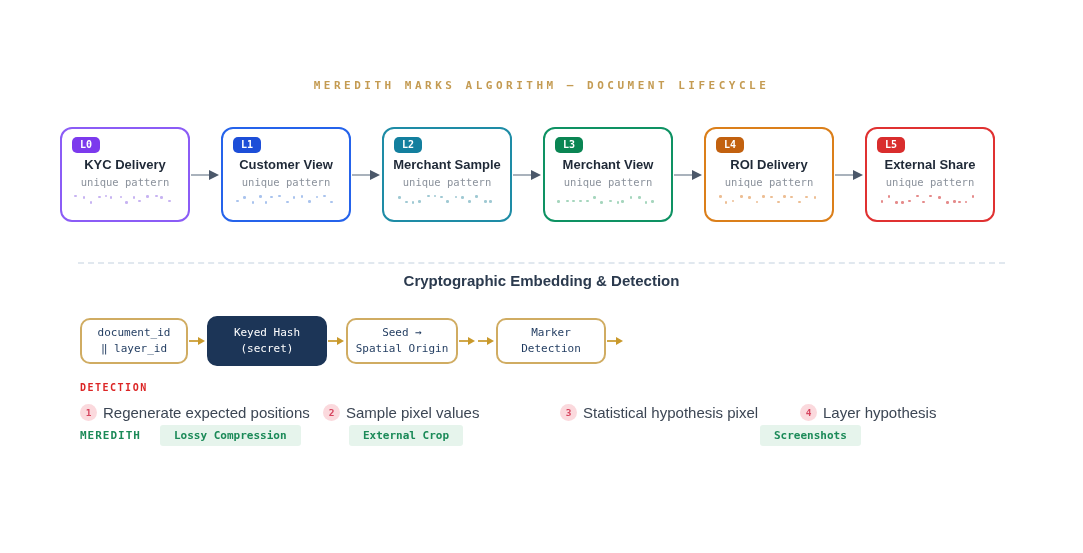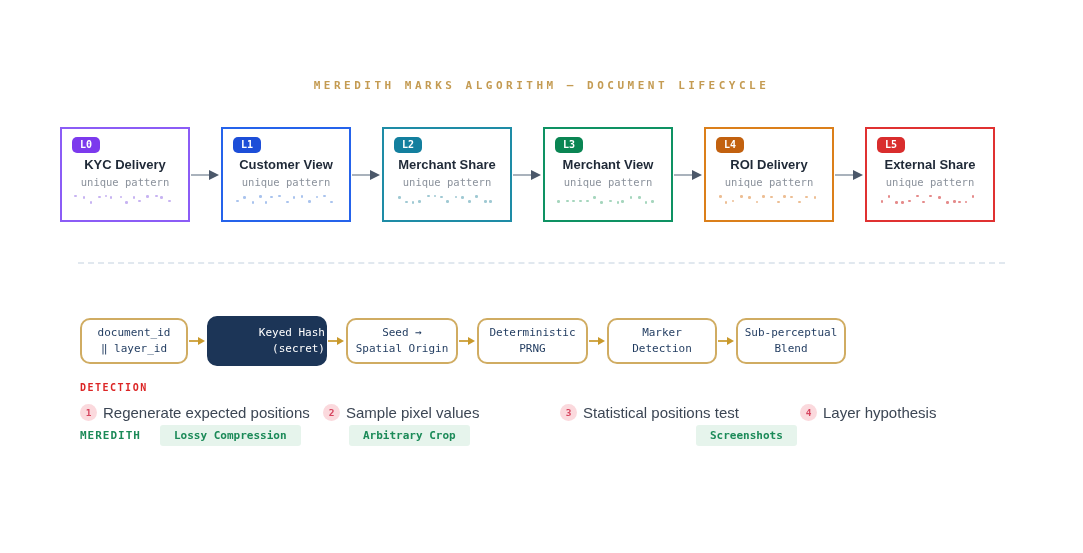--- a/index.html
+++ b/index.html
@@ -7,21 +7,21 @@
           font-family:"Liberation Sans",sans-serif;margin-top:48px;}
 
   
   .title{position:absolute;top:31px;left:0;width:100%;text-align:center;
          font-family:"DejaVu Sans Mono",monospace;font-weight:bold;font-size:11px;
          letter-spacing:3.5px;color:var(--gold_title);}
 
   
   .stages{position:absolute;left:60px;top:79px;width:935px;display:flex;align-items:center;}
   .stage{flex:0 0 auto;width:130px;height:95px;box-sizing:border-box;background:#fff;
-         border:2px solid var(--sb);border-radius:0;}
+         border:2px solid var(--sb);border-radius:12px;}
   .stage .badge{display:inline-block;margin:8px 0 0 10px;padding:2px 8px 3px;border-radius:5px;
                 background:var(--sa);color:#fff;font-family:"DejaVu Sans Mono",monospace;
                 font-weight:bold;font-size:10px;}
   .stage .name{text-align:center;font-weight:bold;font-size:13px;color:var(--ink);margin-top:4px;}
   .stage .sub{text-align:center;font-family:"DejaVu Sans Mono",monospace;font-size:10.5px;
               color:var(--sub_gray);margin-top:4px;}
   .dots{position:relative;height:11px;margin:6px 11px 0;}
   .dot{position:absolute;width:2.6px;height:2.6px;border-radius:50%;background:var(--sd);}
   .stage-arrow{flex:1 1 auto;display:flex;align-items:center;justify-content:center;}
   .arrow-line-gray{stroke:var(--arrow_gray_line);stroke-width:1.7;}
@@ -33,42 +33,42 @@
   .divider{position:absolute;left:78px;top:214px;width:927px;border-top:2px dashed #E1E8EF;}
   .heading{position:absolute;top:224px;left:0;width:100%;text-align:center;
            font-size:15px;font-weight:bold;color:var(--heading_ink);}
 
   
   .embed{position:absolute;left:80px;top:268px;display:flex;align-items:center;}
   .ebox{box-sizing:border-box;height:46px;background:#fff;border:2px solid var(--tan_border);
         border-radius:10px;display:flex;flex-direction:column;justify-content:center;
         text-align:center;font-family:"DejaVu Sans Mono",monospace;font-size:11px;
         color:var(--embed_ink);line-height:1.45;}
-  .ebox.dark{background:var(--navy);border-color:var(--navy);color:#fff;height:50px;text-align:right;}
+  .ebox.dark{background:var(--navy);border-color:var(--navy);color:#fff;height:50px;}
   .w0{width:108px}.w1{width:120px}.w2{width:112px}.w3{width:111px}.w4{width:110px}.w5{width:110px}
   .embed-arrow{width:19px;display:flex;align-items:center;justify-content:center;}
 
   
   .det-label{position:absolute;left:80px;top:334px;font-family:"DejaVu Sans Mono",monospace;
              font-weight:bold;font-size:10px;letter-spacing:1.5px;color:var(--detect_red);}
   .dstep{position:absolute;top:356px;display:flex;align-items:center;gap:6px;}
   .dstep .num{width:17px;height:17px;border-radius:50%;background:var(--step_circle_bg);
               color:var(--step_circle_text);font-family:"DejaVu Sans Mono",monospace;
               font-weight:bold;font-size:9.5px;display:flex;align-items:center;justify-content:center;}
   .dstep .txt{font-size:15px;color:var(--step_text);}
   .s0{left:80px}.s1{left:323px}.s2{left:560px}.s3{left:800px}
 
   
   .surv-label{position:absolute;left:80px;top:381px;font-family:"DejaVu Sans Mono",monospace;
               font-weight:bold;font-size:11px;letter-spacing:1px;color:var(--survive_green);}
   .sbadge{position:absolute;top:377px;height:21px;box-sizing:border-box;padding:0 14px;
           background:var(--badge_bg);color:var(--survive_green);border-radius:3px;
           font-family:"DejaVu Sans Mono",monospace;font-weight:bold;font-size:11px;
           display:flex;align-items:center;}
-  .b0{left:160px}.b1{left:349px}.b2{left:538px}.b3{left:696px}
+  .b0{left:160px}.b1{left:349px}.b2{left:538px}.b3{left:760px}
 </style>
 </head>
 <body>
 
 <div class="canvas">
 
   <div class="title">MEREDITH MARKS ALGORITHM — DOCUMENT LIFECYCLE</div>
 
   <div class="stages">
 
@@ -123,21 +123,21 @@
     </div>
     <div class="stage-arrow">
       <svg width="29" height="12" viewBox="0 0 29 12">
           <line class="arrow-line-gray" x1="0" y1="6" x2="19" y2="6"></line>
           <path class="arrow-head-gray" d="M18 1 L28 6 L18 11 Z"></path>
         </svg>
     </div>
 
     <div class="stage" style="--sb: #1E8CA6; --sa: #137F9E; --sd: #9FC9D3;">
       <span class="badge">L2</span>
-      <div class="name">Merchant Share</div>
+      <div class="name">Merchant Sample</div>
       <div class="sub">unique pattern</div>
       <div class="dots">
           <span class="dot" style="left: 3.12465%; top: 2.3539px;"></span>
           <span class="dot" style="left: 9.62041%; top: 6.81404px;"></span>
           <span class="dot" style="left: 16.1235%; top: 7.47833px;"></span>
           <span class="dot" style="left: 22.1257%; top: 6.29641px;"></span>
           <span class="dot" style="left: 30.6911%; top: 0.716707px;"></span>
           <span class="dot" style="left: 37.3716%; top: 0.577238px;"></span>
           <span class="dot" style="left: 43.1907%; top: 1.74759px;"></span>
           <span class="dot" style="left: 49.5006%; top: 6.23416px;"></span>
@@ -229,20 +229,21 @@
           <span class="dot" style="left: 65.384%; top: 7.3364px;"></span>
           <span class="dot" style="left: 72.4304%; top: 6.19419px;"></span>
           <span class="dot" style="left: 76.8523%; top: 6.83593px;"></span>
           <span class="dot" style="left: 83.5307%; top: 6.6454px;"></span>
           <span class="dot" style="left: 90.2283%; top: 0.982624px;"></span>
         </div>
     </div>
   </div>
 
   <div class="divider"></div>
+  <div class="heading">Cryptographic Embedding &amp; Detection</div>
 
   <div class="embed">
     <div class="ebox w0">
       <div>document_id</div>
       <div>‖ layer_id</div>
     </div>
     <div class="embed-arrow">
       <svg width="17" height="10" viewBox="0 0 17 10">
           <line class="arrow-line-gold" x1="0" y1="5" x2="10" y2="5"></line>
           <path class="arrow-head-gold" d="M9 1 L16 5 L9 9 Z"></path>
@@ -261,63 +262,55 @@
     <div class="ebox w2">
       <div>Seed →</div>
       <div>Spatial Origin</div>
     </div>
     <div class="embed-arrow">
       <svg width="17" height="10" viewBox="0 0 17 10">
           <line class="arrow-line-gold" x1="0" y1="5" x2="10" y2="5"></line>
           <path class="arrow-head-gold" d="M9 1 L16 5 L9 9 Z"></path>
         </svg>
     </div>
-    <div class="ebox w3">
-      <div>Deterministic</div>
-      <div>PRNG</div>
-    </div>
     <div class="embed-arrow">
       <svg width="17" height="10" viewBox="0 0 17 10">
           <line class="arrow-line-gold" x1="0" y1="5" x2="10" y2="5"></line>
           <path class="arrow-head-gold" d="M9 1 L16 5 L9 9 Z"></path>
         </svg>
     </div>
     <div class="ebox w4">
       <div>Marker</div>
       <div>Detection</div>
     </div>
     <div class="embed-arrow">
       <svg width="17" height="10" viewBox="0 0 17 10">
           <line class="arrow-line-gold" x1="0" y1="5" x2="10" y2="5"></line>
           <path class="arrow-head-gold" d="M9 1 L16 5 L9 9 Z"></path>
         </svg>
     </div>
-    <div class="ebox w5">
-      <div>Sub-perceptual</div>
-      <div>Blend</div>
-    </div>
   </div>
 
   <div class="det-label">DETECTION</div>
 
   <div class="dstep s0">
     <span class="num">1</span>
     <span class="txt">Regenerate expected positions</span>
   </div>
   <div class="dstep s1">
     <span class="num">2</span>
     <span class="txt">Sample pixel values</span>
   </div>
   <div class="dstep s2">
     <span class="num">3</span>
-    <span class="txt">Statistical positions test</span>
+    <span class="txt">Statistical hypothesis pixel</span>
   </div>
   <div class="dstep s3">
     <span class="num">4</span>
     <span class="txt">Layer hypothesis</span>
   </div>
 
   <div class="surv-label">MEREDITH</div>
   <div class="sbadge b0">Lossy Compression</div>
-  <div class="sbadge b1">Arbitrary Crop</div>
+  <div class="sbadge b1">External Crop</div>
   <div class="sbadge b3">Screenshots</div>
 
 </div>
 
 </body></html>

